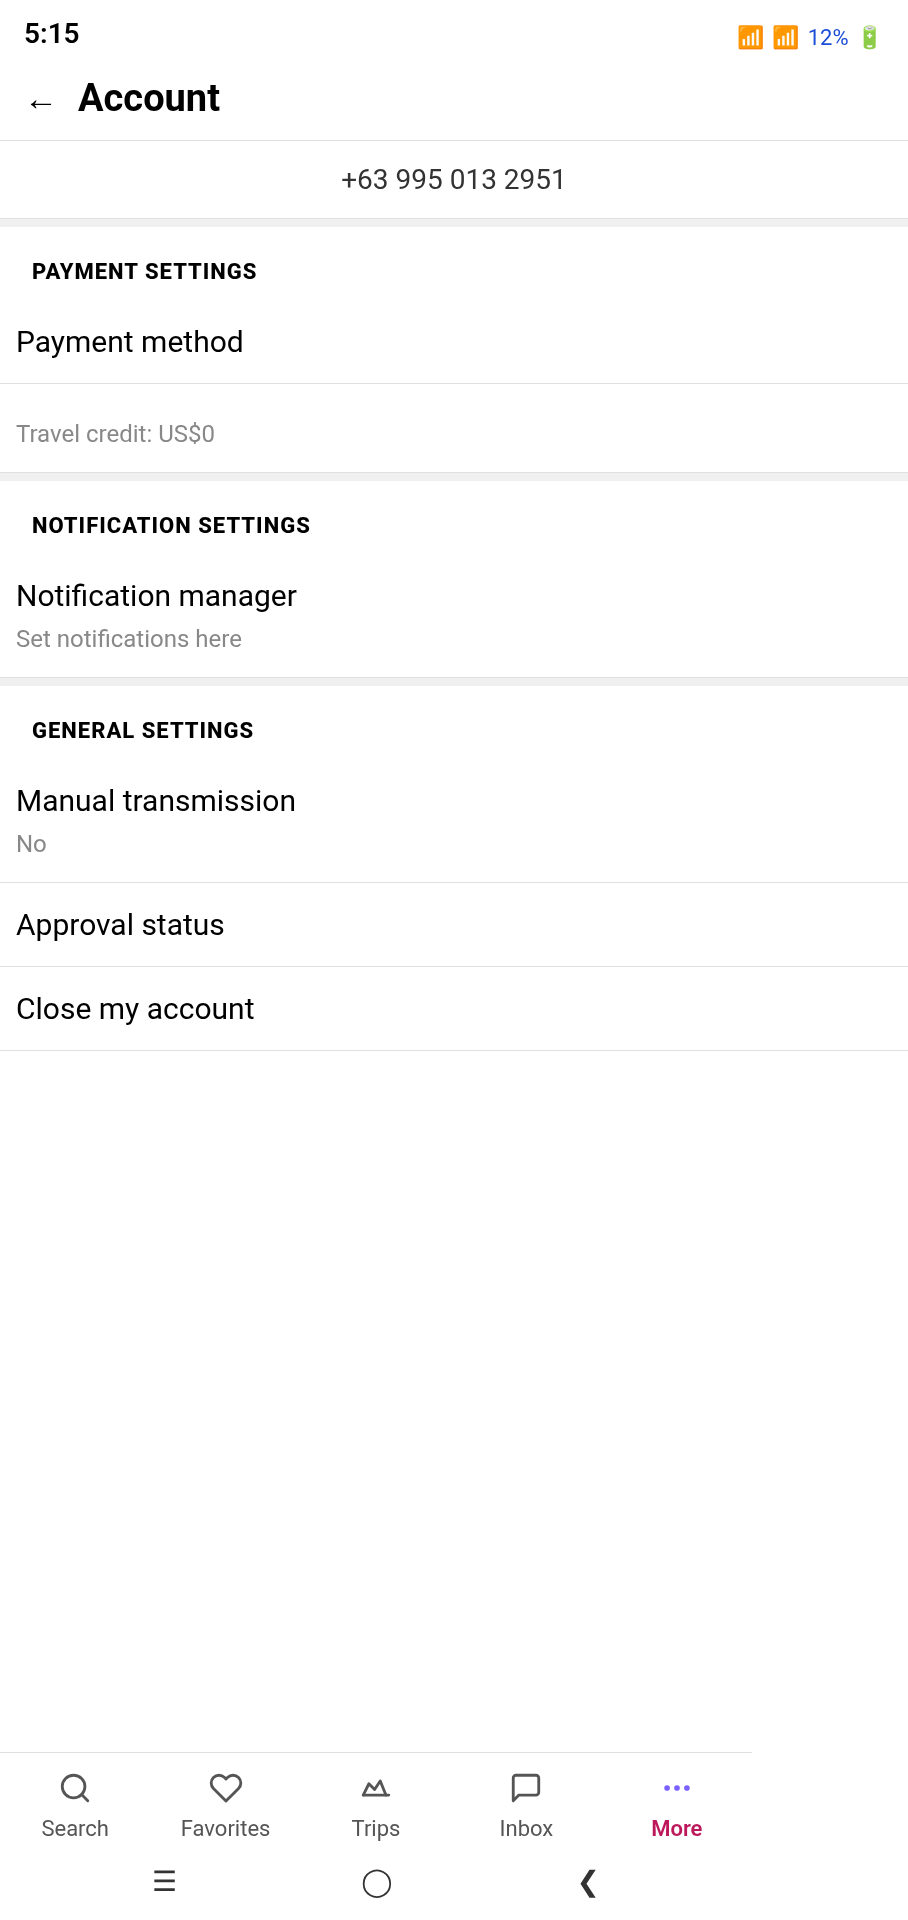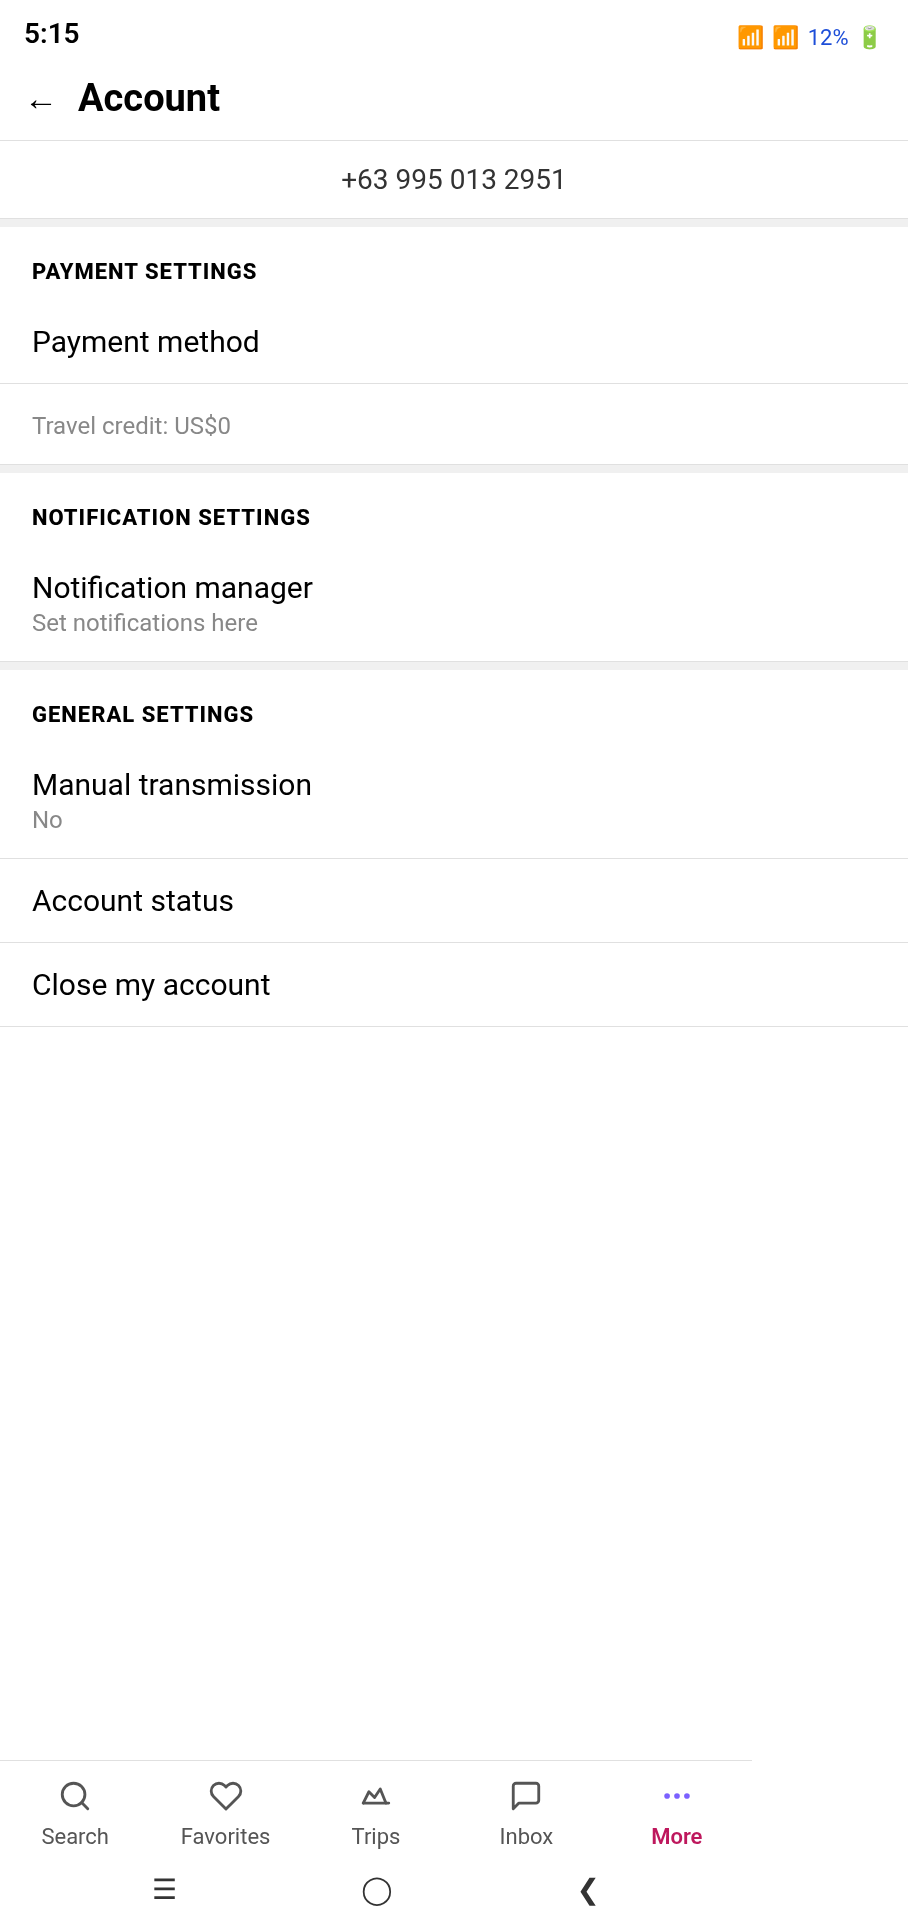--- a/index.html
+++ b/index.html
@@ -83,38 +83,38 @@
       padding: 32px 50px 16px 32px;
       font-size: 22px;
       font-weight: 800;
       color: #000;
       letter-spacing: 1px;
       text-transform: uppercase;
     }
 
     
     .menu-item {
-      padding: 24px 32px;
+      padding: 24px 16px;
       cursor: pointer;
     }
     .menu-item-title {
       font-size: 30px;
       color: #000;
       font-weight: 400;
     }
     .menu-item-subtitle {
       font-size: 24px;
       color: #888;
-      margin-top: 4px;
+      margin-top: 12px;
     }
 
     
     .bottom-nav {
       position: fixed;
-      bottom: 0;
+      bottom: 8px;
       left: 0;
       width: 752px;
       background: #fff;
       border-top: 1px solid #e0e0e0;
     }
     .nav-items {
       display: flex;
       justify-content: space-around;
       align-items: center;
       padding: 18px 0 10px 0;
@@ -210,21 +210,21 @@
 
 <div class="section-label">GENERAL SETTINGS</div>
 
 <div class="menu-item">
   <div class="menu-item-title">Manual transmission</div>
   <div class="menu-item-subtitle">No</div>
 </div>
 <div class="divider"></div>
 
 <div class="menu-item">
-  <div class="menu-item-title">Account status</div>
+  <div class="menu-item-title">Approval status</div>
 </div>
 <div class="divider"></div>
 
 <div class="menu-item">
   <div class="menu-item-title">Close my account</div>
 </div>
 <div class="divider"></div>
 
 <div class="bottom-nav">
   <div class="nav-items">

